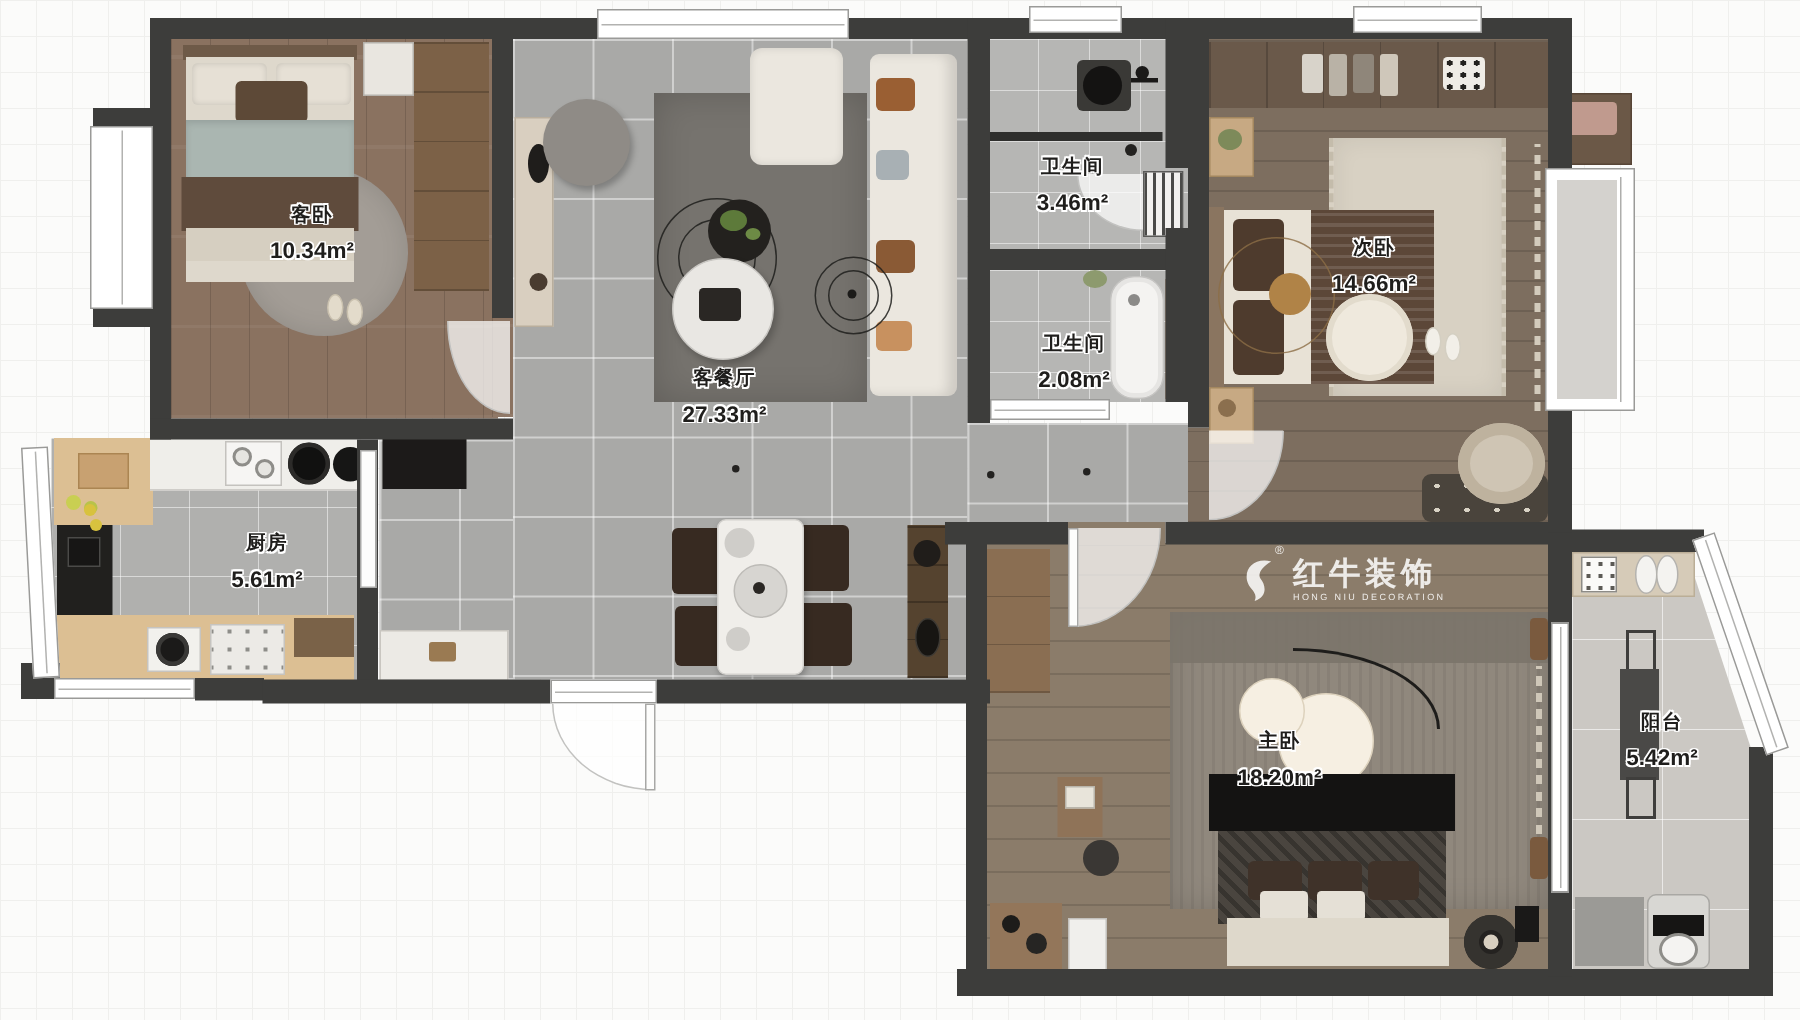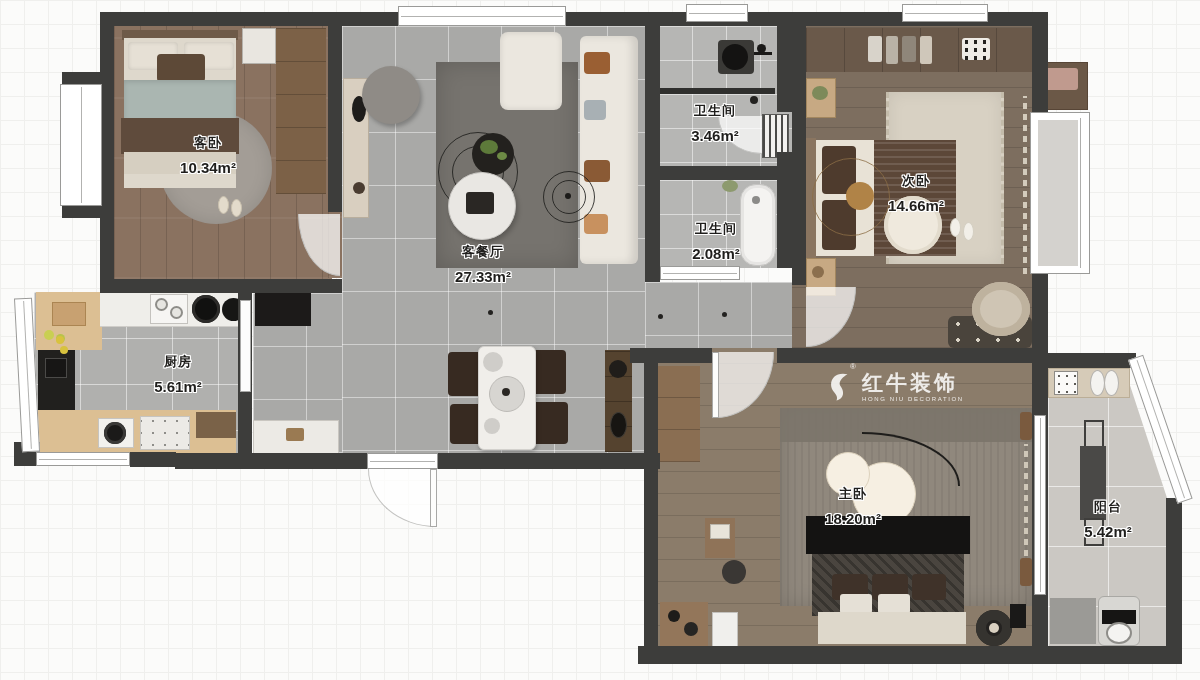--- a/index.html
+++ b/index.html
@@ -295,33 +295,33 @@
     <div class="ar">27.33m²</div>
   </div>
   <div class="room-label" style="left:715px;top:102px">
     <div class="nm">卫生间</div>
     <div class="ar">3.46m²</div>
   </div>
   <div class="room-label" style="left:716px;top:220px">
     <div class="nm">卫生间</div>
     <div class="ar">2.08m²</div>
   </div>
-  <div class="room-label" style="left:916px;top:172px">
+  <div class="room-label" style="left:916px;top:156px">
     <div class="nm">次卧</div>
     <div class="ar">14.66m²</div>
   </div>
   <div class="room-label" style="left:178px;top:353px">
     <div class="nm">厨房</div>
     <div class="ar">5.61m²</div>
   </div>
   <div class="room-label" style="left:853px;top:485px">
     <div class="nm">主卧</div>
     <div class="ar">18.20m²</div>
   </div>
-  <div class="room-label" style="left:1108px;top:498px">
+  <div class="room-label" style="left:1108px;top:472px">
     <div class="nm">阳台</div>
     <div class="ar">5.42m²</div>
   </div>
 
   <div class="wm">
     <span class="reg">®</span>
     <svg width="34" height="34" viewBox="0 0 40 40">
       <path d="M30,5 C17,2 9,10 11,20 C12.5,27 20,29 17,36 C27,33 26,24 21.5,18.5 C19,14.5 23,9 30,5 Z" fill="#ffffff"></path>
     </svg>
     <div>

